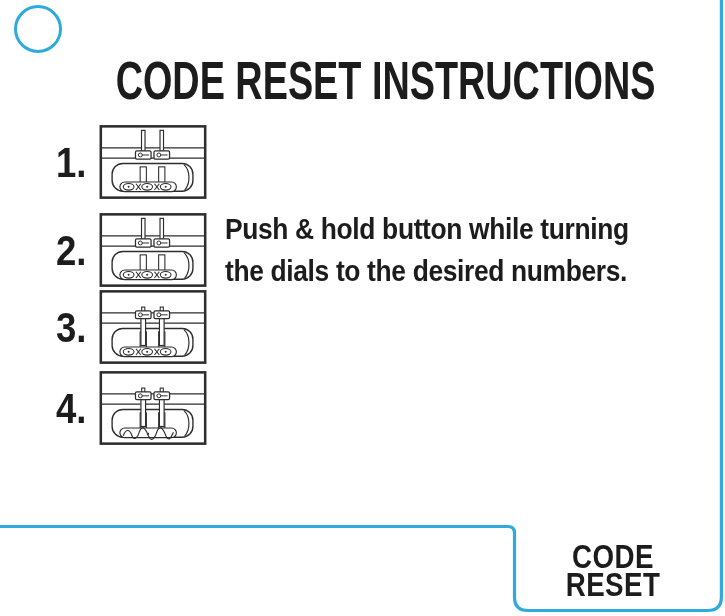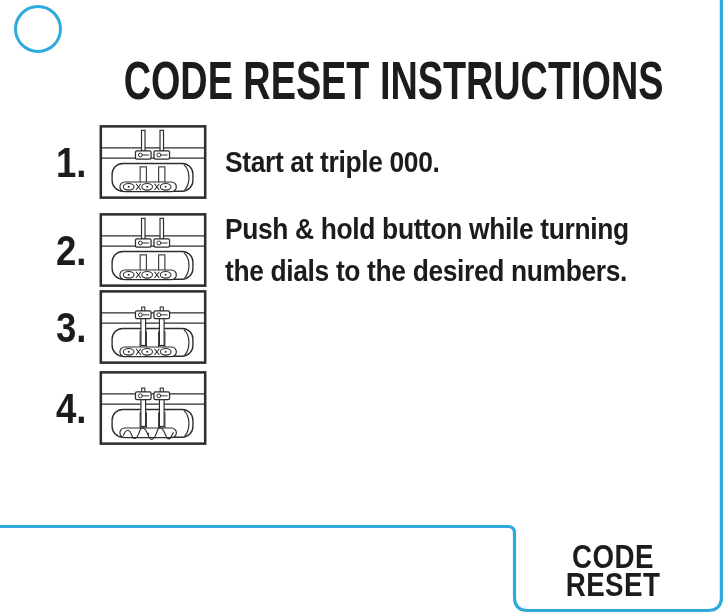--- a/index.html
+++ b/index.html
@@ -15,21 +15,21 @@
   .punch-circle{
     position:absolute;left:14px;top:5px;
     width:42px;height:42px;
     border:3.5px solid #2EAADC;
     border-radius:50%;
     background:transparent;
   }
   
   .title-wrap{
     position:absolute;left:0;top:54px;width:714px;
-    text-align:left;line-height:52px;margin-left:8px;
+    text-align:left;line-height:52px;
   }
   .title{
     display:inline-block;white-space:nowrap;
     font-size:54px;font-weight:700;letter-spacing:0px;
     transform:scaleX(0.70);transform-origin:center;
   }
   
   .step-row{
     position:absolute;left:56px;
     display:flex;align-items:center;
@@ -132,23 +132,20 @@
     <span class="title">CODE RESET INSTRUCTIONS</span>
   </div>
 
   <div class="step-row" style="top:125px;">
     <div class="step-number">1.</div>
     <svg class="lock-diagram" viewBox="0 0 110 76">
       <use href="#lock-frame"></use>
         <use href="#dials-static"></use>
         <use href="#zip-out"></use>
     </svg>
-    <div class="step-text">
-      <div class="step-line">Start at triple 000.</div>
-    </div>
   </div>
 
   <div class="step-row" style="top:208px;">
     <div class="step-number">2.</div>
     <svg class="lock-diagram" viewBox="0 0 110 76">
       <use href="#lock-frame"></use>
         <use href="#dials-static"></use>
         <use href="#zip-out"></use>
     </svg>
     <div class="step-text">

